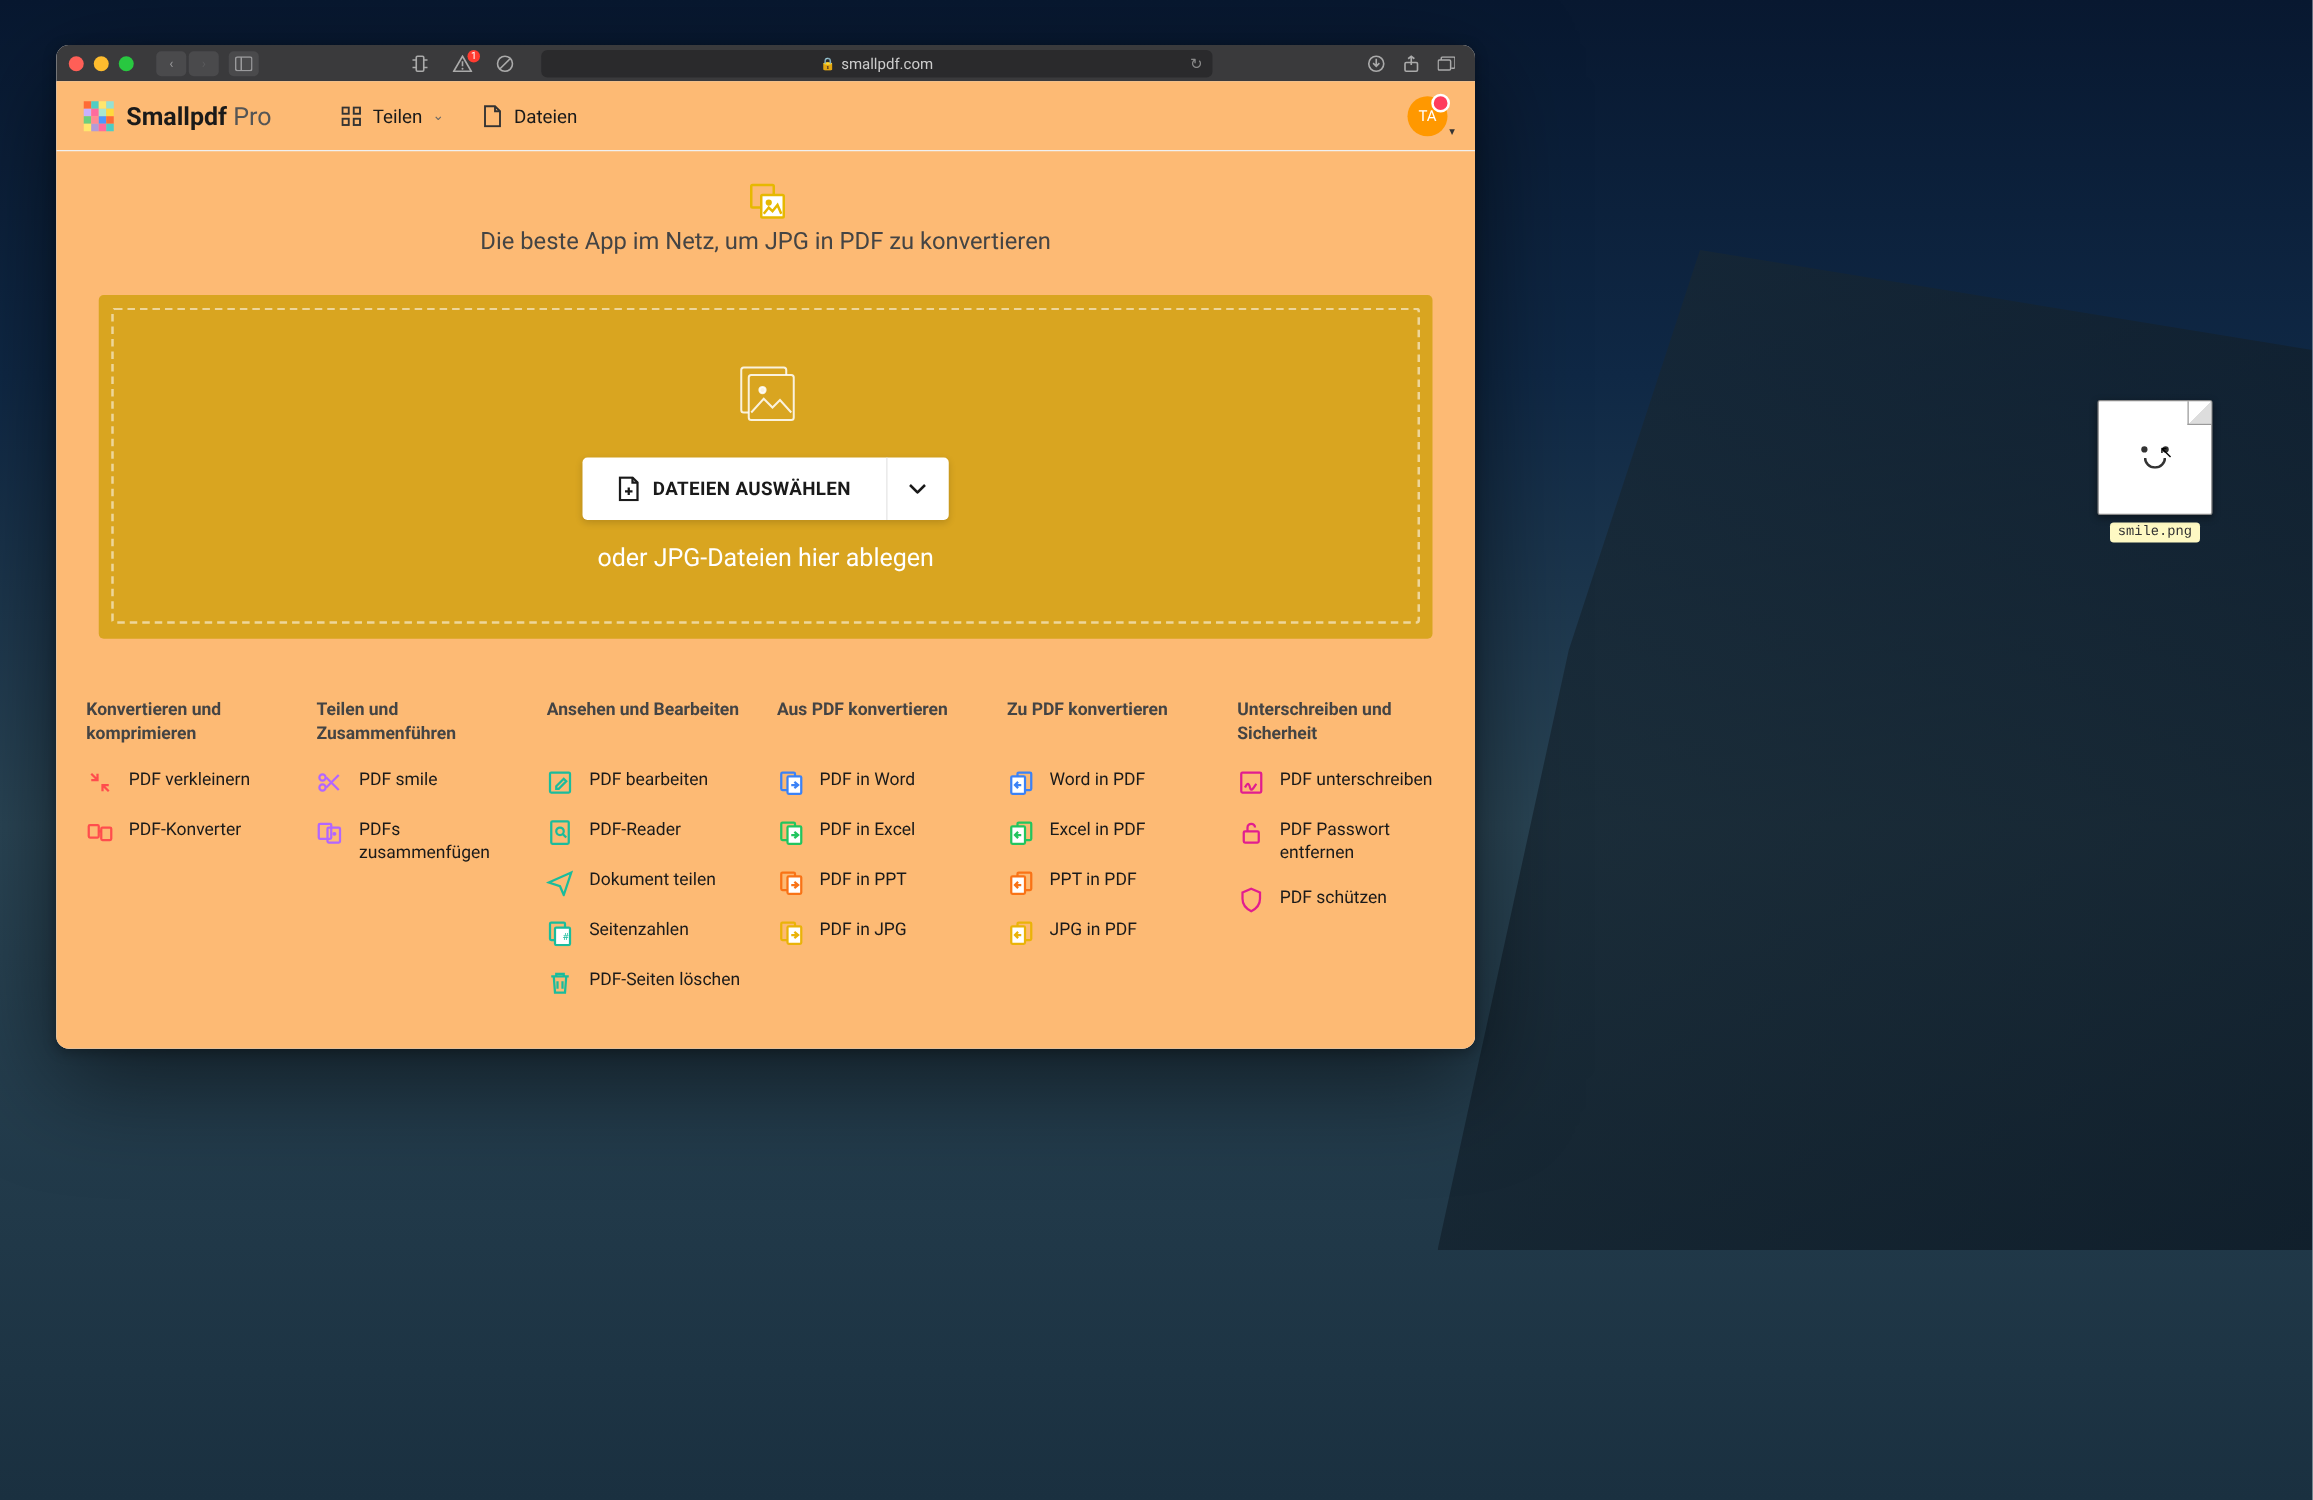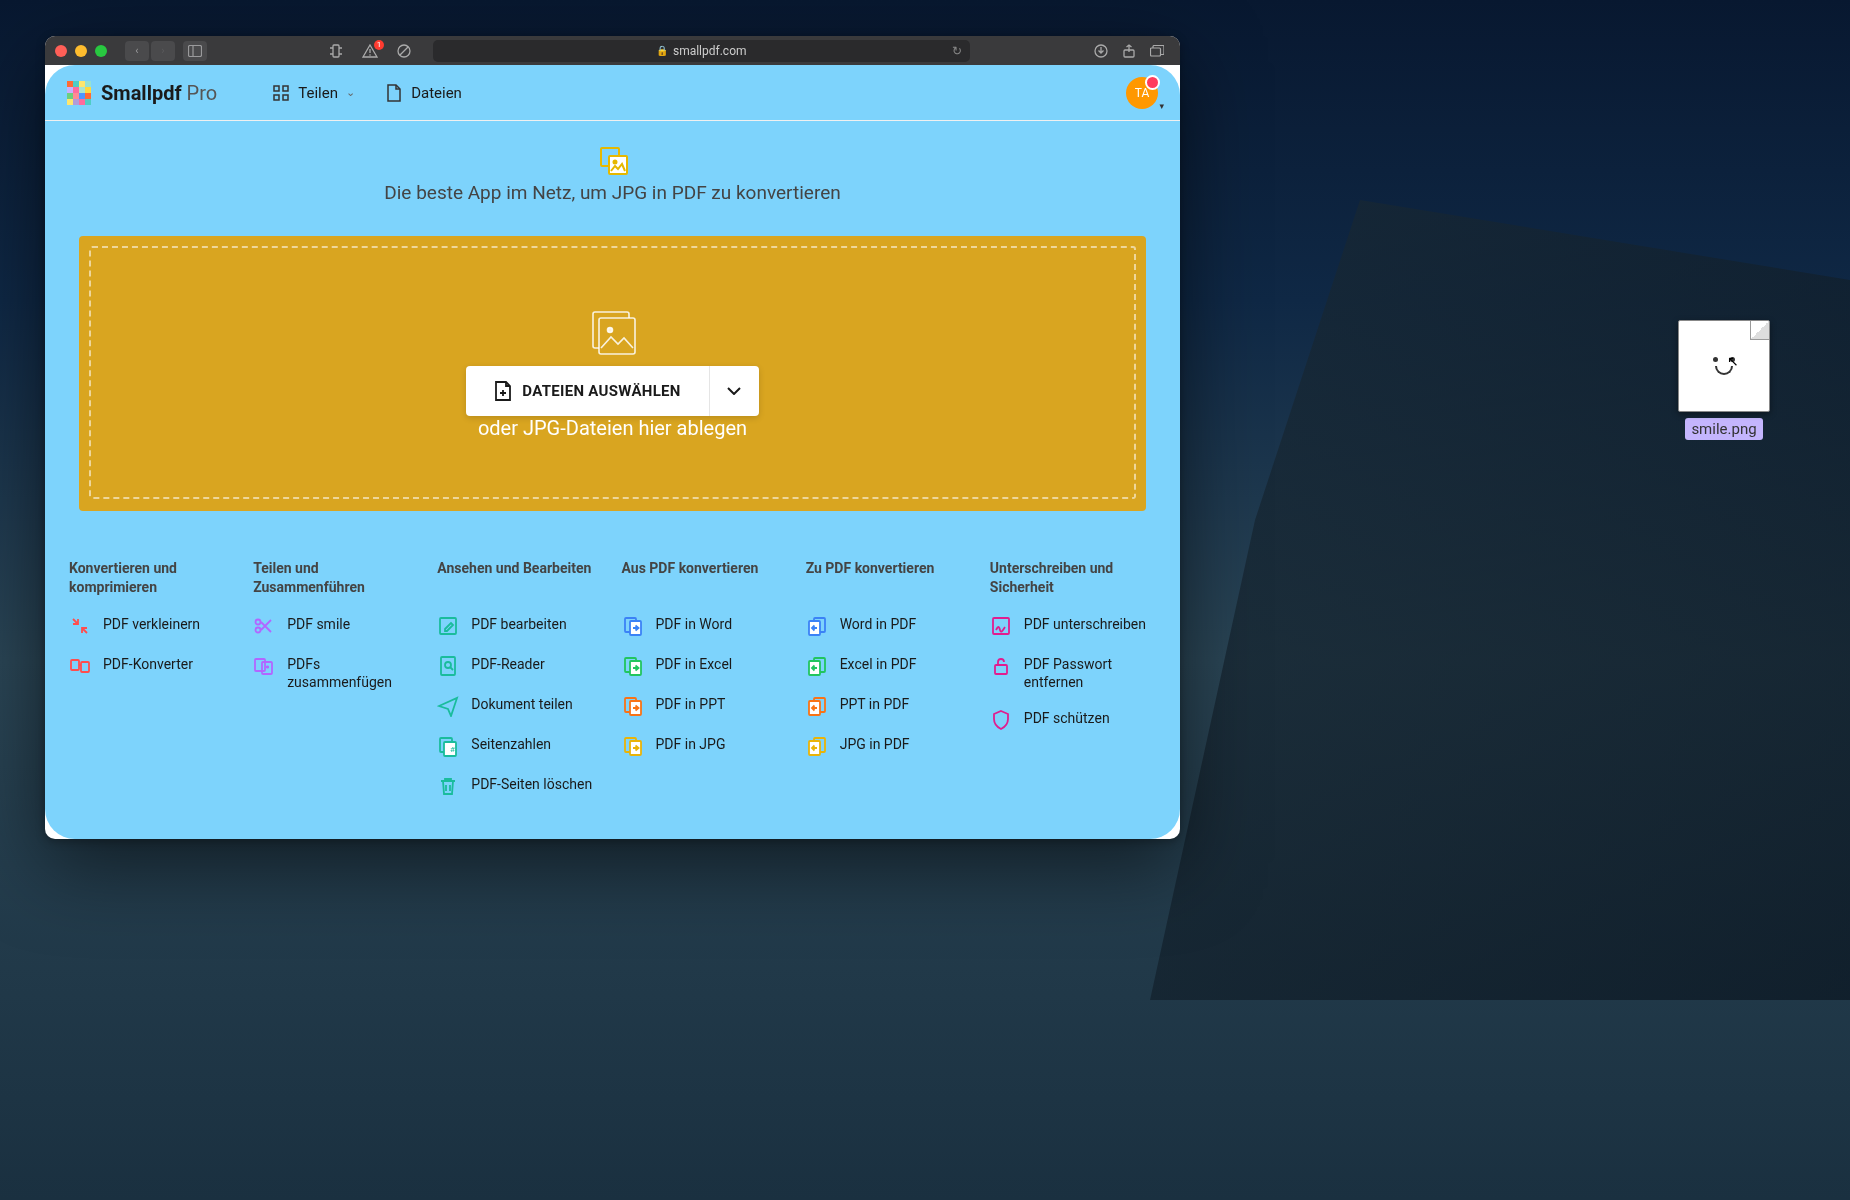--- a/index.html
+++ b/index.html
@@ -99,24 +99,23 @@
   position: absolute;
   right: 8px;
   color: #888;
   font-size: 12px;
 }
 .safari-right { display: flex; gap: 2px; margin-left: auto; }
 
 
 .page {
   height: calc(100% - 29px);
-  background: #7dd3fc;
+  background: #fdba74;
   overflow-y: auto;
   position: relative;
-  border-radius: 30px;
 }
 .page::-webkit-scrollbar { width: 14px; }
 .page::-webkit-scrollbar-track { background: #f0f0f0; }
 .page::-webkit-scrollbar-thumb { background: #bbb; border-radius: 8px; border: 3px solid #f0f0f0; }
 
 .header {
   height: 56px;
   display: flex;
   align-items: center;
   padding: 0 22px;
@@ -188,20 +187,21 @@
   position: relative;
 }
 .dropzone-inner {
   border: 2px dashed rgba(255,255,255,0.55);
   border-radius: 3px;
   min-height: 253px;
   display: flex;
   flex-direction: column;
   align-items: center;
   justify-content: center;
+  gap: 18px;
 }
 .dz-icon { color: rgba(255,255,255,0.85); }
 .dz-button-group {
   display: flex;
   background: #fff;
   border-radius: 4px;
   box-shadow: 0 2px 6px rgba(0,0,0,0.15);
 }
 .dz-button {
   padding: 15px 28px;
@@ -292,25 +292,26 @@
   border-top: none;
   border-radius: 0 0 12px 12px;
 }
 .file-cursor {
   position: absolute;
   top: 32px; left: 48px;
   font-size: 14px;
   color: #000;
 }
 .file-label {
-  background: #c4b5fd;
+  background: #fef9c3;
   color: #333;
-  font-size: 15px;
+  font-size: 11px;
   padding: 2px 6px;
   border-radius: 3px;
+  font-family: Liberation Mono, monospace;
 }
 </style>
 </head>
 <body>
 
 <div class="desktop-bg"></div>
 
 <div class="safari-window">
 
   <div class="safari-toolbar">

